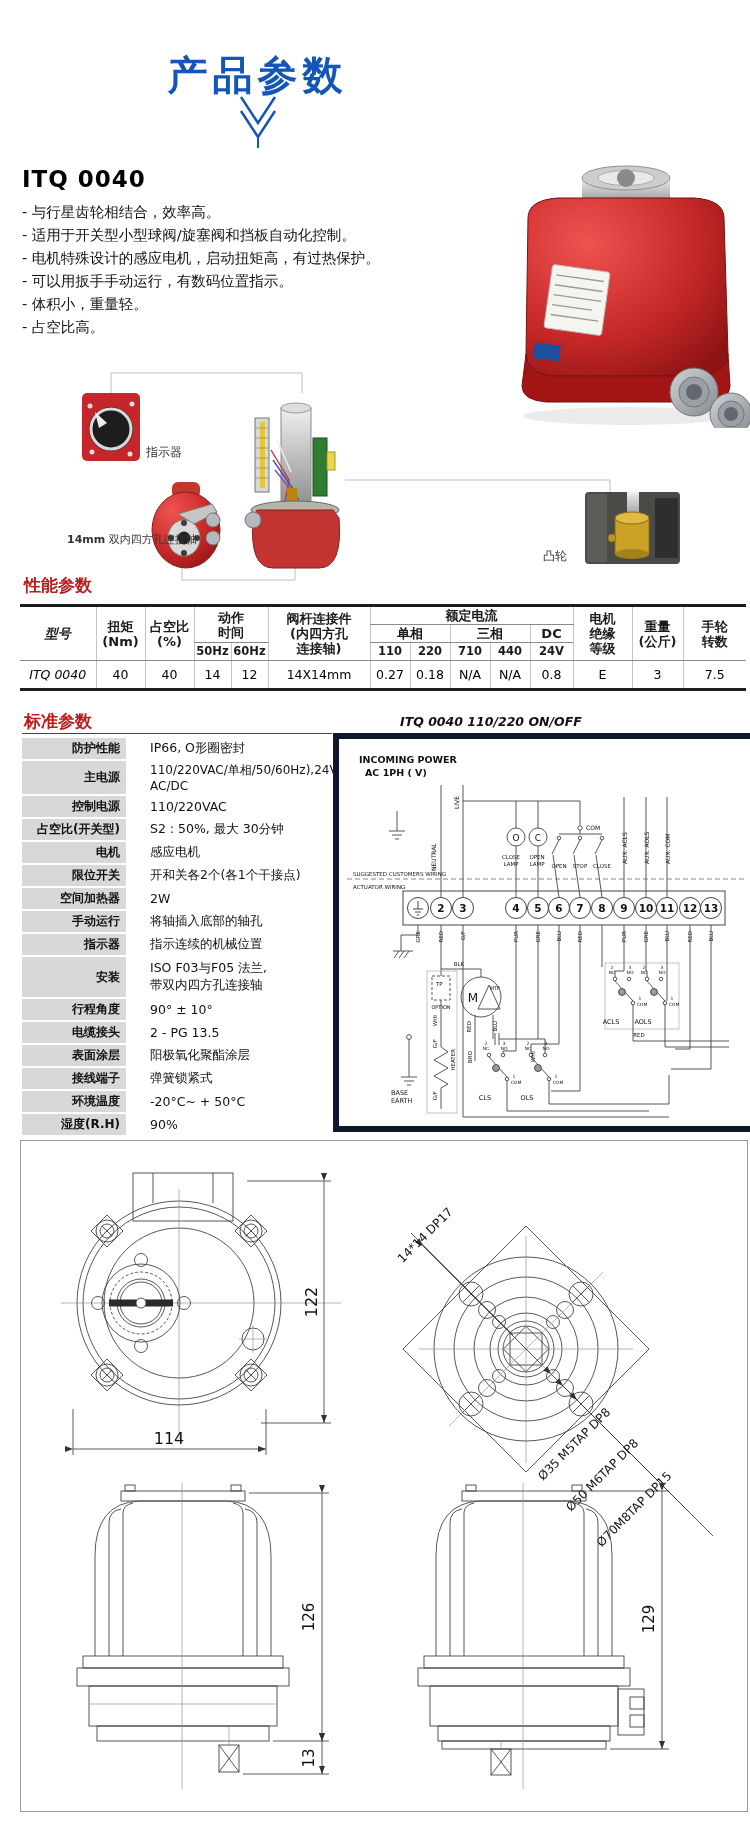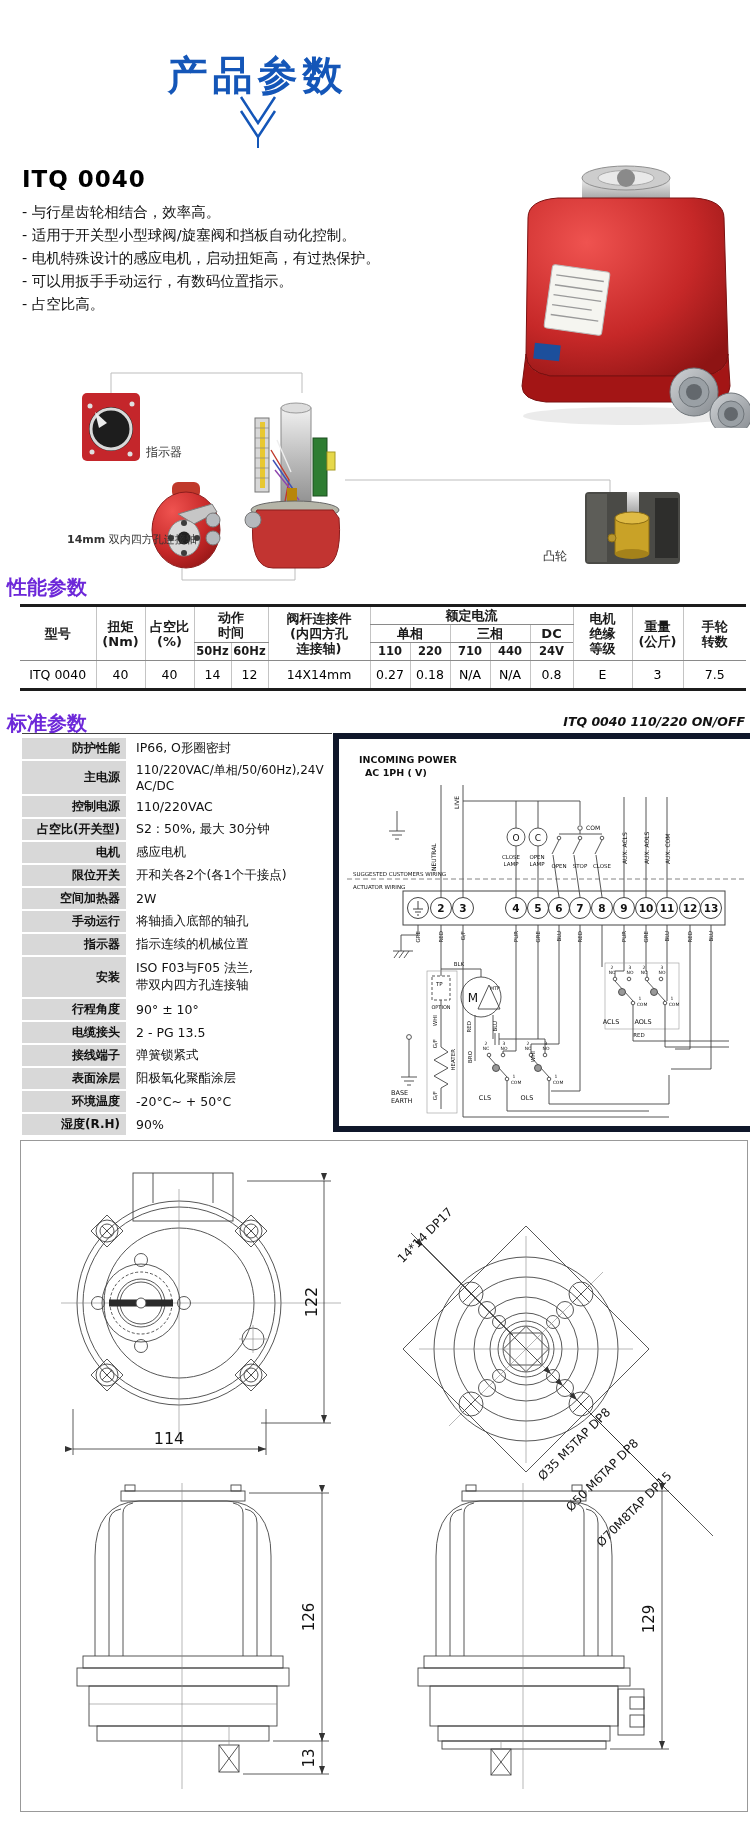--- a/index.html
+++ b/index.html
@@ -12,41 +12,41 @@
   
   .page-title{left:0;top:48px;width:515px;text-align:center;
     font-size:40px;font-weight:bold;color:#1456b8;letter-spacing:5px;}
   
   .model-heading{left:22px;top:166px;font-size:23px;font-weight:bold;color:#000;letter-spacing:1px;}
   .features{left:22px;top:202px;width:480px;font-size:14.5px;line-height:20px;color:#111;}
   .features div{margin-bottom:3px;}
   .photo-caption{font-size:12px;color:#333;}
   .cap-bold{font-weight:bold;}
   
-  .sec-heading{left:7px;font-size:20px;font-weight:bold;color:#6d28d9;}
-  .itq-note{left:400px;top:714px;width:345px;text-align:right;
+  .sec-heading{left:24px;font-size:17px;font-weight:bold;color:#b91c1c;}
+  .itq-note{left:400px;top:714px;width:345px;text-align:left;
     font-style:italic;font-weight:bold;font-size:12.5px;color:#111;}
   
   .perf-wrap{left:20px;top:604px;width:726px;}
   table.perf{width:726px;border-collapse:collapse;table-layout:fixed;
     border-top:3px solid #1c1c1c;border-bottom:3px solid #1c1c1c;}
   table.perf th,table.perf td{border-left:1px solid #c4c4c4;text-align:center;
     font-weight:bold;padding:1px 0;background:#fff;}
-  table.perf .nl{border-left:none;}
+  table.perf .nl{border-left:none;font-style:italic;}
   table.perf th{font-size:13px;line-height:15px;}
   table.perf th.sm{font-size:11.5px;}
   table.perf thead th{border-bottom:1px solid #8a8a8a;}
   table.perf td{font-size:12.5px;height:25px;font-weight:normal;color:#000;}
   
   .std-rule{left:22px;top:733px;width:310px;height:1px;background:#444;}
   table.std{position:absolute;left:22px;top:736px;width:340px;border-spacing:0 2px;}
   table.std td{vertical-align:middle;}
   table.std td.lab{width:96px;background:#d8d8d8;font-weight:bold;font-size:12px;
     text-align:right;padding:2px 6px 2px 2px;color:#111;height:16px;}
-  table.std td.val{font-size:12.5px;padding-left:10px;color:#111;}
+  table.std td.val{font-size:12.5px;padding-left:24px;color:#111;}
   
   .wiring-box{left:333px;top:733px;width:415px;height:387px;border:6px solid #0f172a;background:#fff;}
   .draw-box{left:20px;top:1140px;width:726px;height:670px;border:1px solid #999;background:#fff;}
   svg{display:block;}
   svg text{font-family:"DejaVu Sans","Liberation Sans",sans-serif;fill:#111;}
 </style>
 </head>
 <body>
 
 <div class="abs page-title">产品参数</div>
@@ -55,20 +55,21 @@
   <polyline points="3,15 20,41 37,15" fill="none" stroke="#1456b8" stroke-width="2.5"></polyline>
   <line x1="20" y1="41" x2="20" y2="52" stroke="#1456b8" stroke-width="2"></line>
 </svg>
 
 <div class="abs model-heading">ITQ 0040</div>
 <div class="abs features">
   <div>- 与行星齿轮相结合，效率高。</div>
   <div>- 适用于开关型小型球阀/旋塞阀和挡板自动化控制。</div>
   <div>- 电机特殊设计的感应电机，启动扭矩高，有过热保护。</div>
   <div>- 可以用扳手手动运行，有数码位置指示。</div>
+  <div>- 体积小，重量轻。</div>
   <div>- 占空比高。</div>
 </div>
 
 <svg class="abs" style="left:498px;top:148px;" width="252" height="280" viewBox="0 0 252 280">
   <defs>
     <radialGradient id="rg" cx="30%" cy="25%" r="90%">
       <stop offset="0%" stop-color="#ef5350"></stop>
         <stop offset="60%" stop-color="#c62828"></stop>
         <stop offset="100%" stop-color="#8e1414"></stop>
     </radialGradient>
@@ -308,26 +309,26 @@
       </tr>
   <tr>
         <td class="lab">行程角度</td>
         <td class="val">90° ± 10°</td>
       </tr>
   <tr>
         <td class="lab">电缆接头</td>
         <td class="val">2 - PG 13.5</td>
       </tr>
   <tr>
+        <td class="lab">表面涂层</td>
+        <td class="val">阳极氧化聚酯涂层</td>
+      </tr>
+  <tr>
         <td class="lab">接线端子</td>
         <td class="val">弹簧锁紧式</td>
-      </tr>
-  <tr>
-        <td class="lab">表面涂层</td>
-        <td class="val">阳极氧化聚酯涂层</td>
       </tr>
   <tr>
         <td class="lab">环境温度</td>
         <td class="val">-20°C~ + 50°C</td>
       </tr>
   <tr>
         <td class="lab">湿度(R.H)</td>
         <td class="val">90%</td>
       </tr>
 </tbody>

